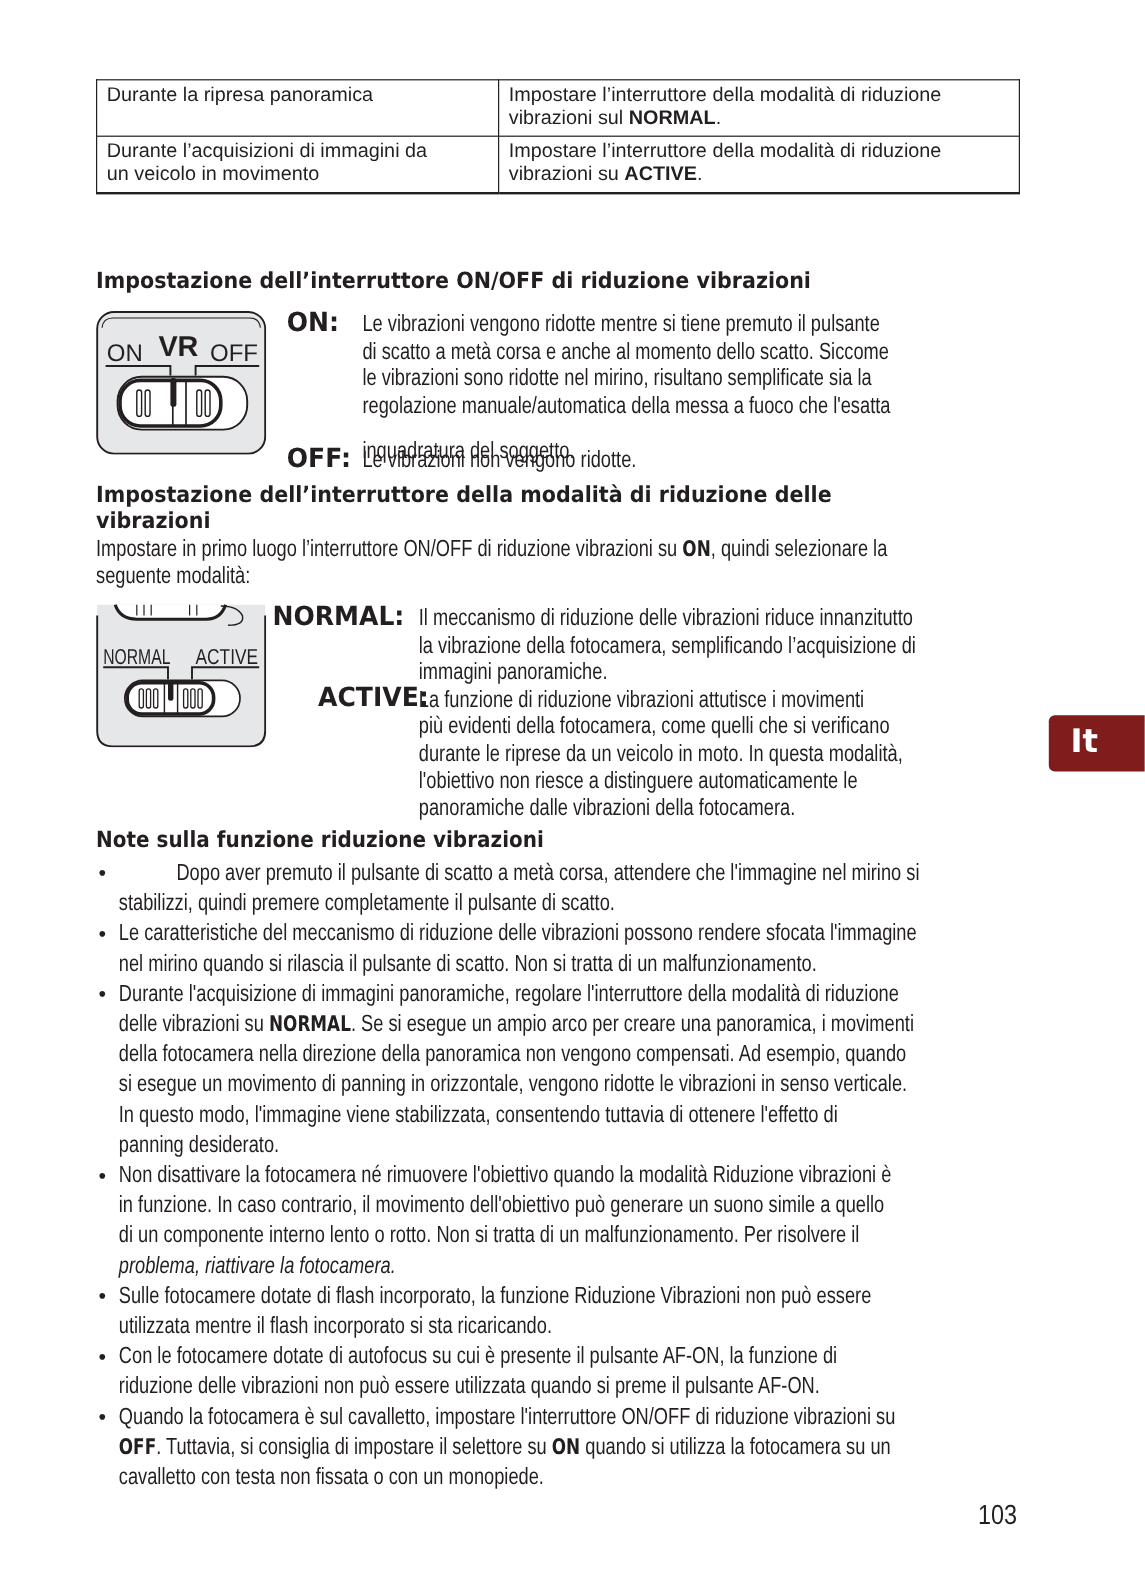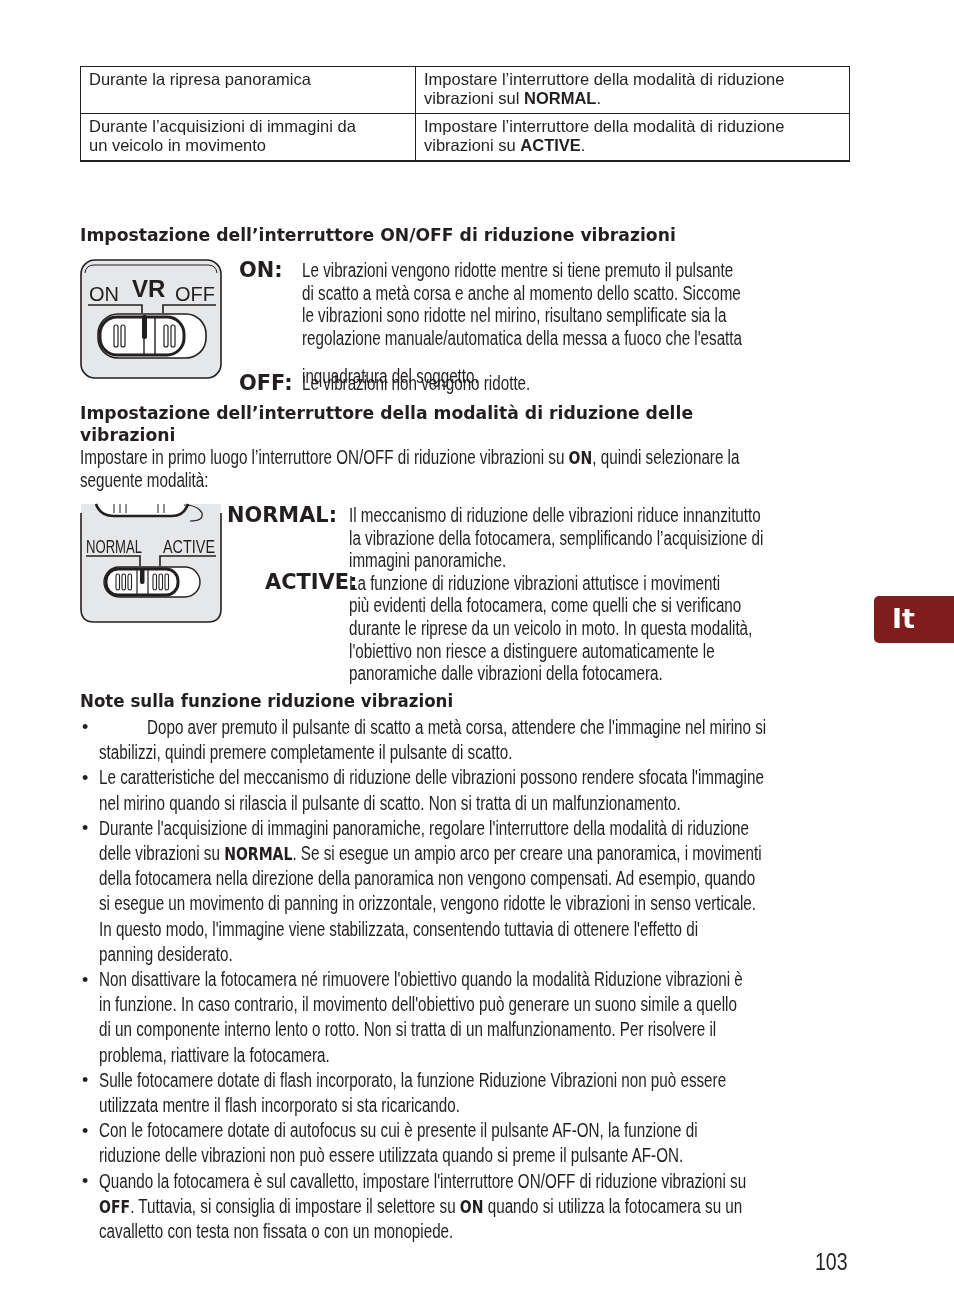--- a/index.html
+++ b/index.html
@@ -146,21 +146,21 @@
 <div class="line" style="left:99px; top:842px;"><span class="sq"><span>delle vibrazioni su </span><b style="font-family:'DejaVu Sans',sans-serif;font-size:18px;">NORMAL</b><span>. Se si esegue un ampio arco per creare una panoramica, i movimenti</span></span></div>
 <div class="line" style="left:99px; top:867.2px;"><span class="sq">della fotocamera nella direzione della panoramica non vengono compensati. Ad esempio, quando</span></div>
 <div class="line" style="left:99px; top:892.4px;"><span class="sq">si esegue un movimento di panning in orizzontale, vengono ridotte le vibrazioni in senso verticale.</span></div>
 <div class="line" style="left:99px; top:917.6px;"><span class="sq">In questo modo, l'immagine viene stabilizzata, consentendo tuttavia di ottenere l'effetto di</span></div>
 <div class="line" style="left:99px; top:942.8px;"><span class="sq">panning desiderato.</span></div>
 
 <div class="bullet" style="top:969px;">•</div>
 <div class="line" style="left:99px; top:968px;"><span class="sq">Non disattivare la fotocamera né rimuovere l'obiettivo quando la modalità Riduzione vibrazioni è</span></div>
 <div class="line" style="left:99px; top:993.2px;"><span class="sq">in funzione. In caso contrario, il movimento dell'obiettivo può generare un suono simile a quello</span></div>
 <div class="line" style="left:99px; top:1018.4px;"><span class="sq">di un componente interno lento o rotto. Non si tratta di un malfunzionamento. Per risolvere il</span></div>
-<div class="line" style="left:99px; top:1043.6px;"><span class="sq">problema, riattivare la fotocamera.</span></div>
+<div class="line" style="left:99px; top:1043.6px;font-style:italic;"><span class="sq">problema, riattivare la fotocamera.</span></div>
 
 <div class="bullet" style="top:1069px;">•</div>
 <div class="line" style="left:99px; top:1068.8px;"><span class="sq">Sulle fotocamere dotate di flash incorporato, la funzione Riduzione Vibrazioni non può essere</span></div>
 <div class="line" style="left:99px; top:1094px;"><span class="sq">utilizzata mentre il flash incorporato si sta ricaricando.</span></div>
 
 <div class="bullet" style="top:1120px;">•</div>
 <div class="line" style="left:99px; top:1119.2px;"><span class="sq">Con le fotocamere dotate di autofocus su cui è presente il pulsante AF-ON, la funzione di</span></div>
 <div class="line" style="left:99px; top:1144.4px;"><span class="sq">riduzione delle vibrazioni non può essere utilizzata quando si preme il pulsante AF-ON.</span></div>
 
 <div class="bullet" style="top:1170px;">•</div>

